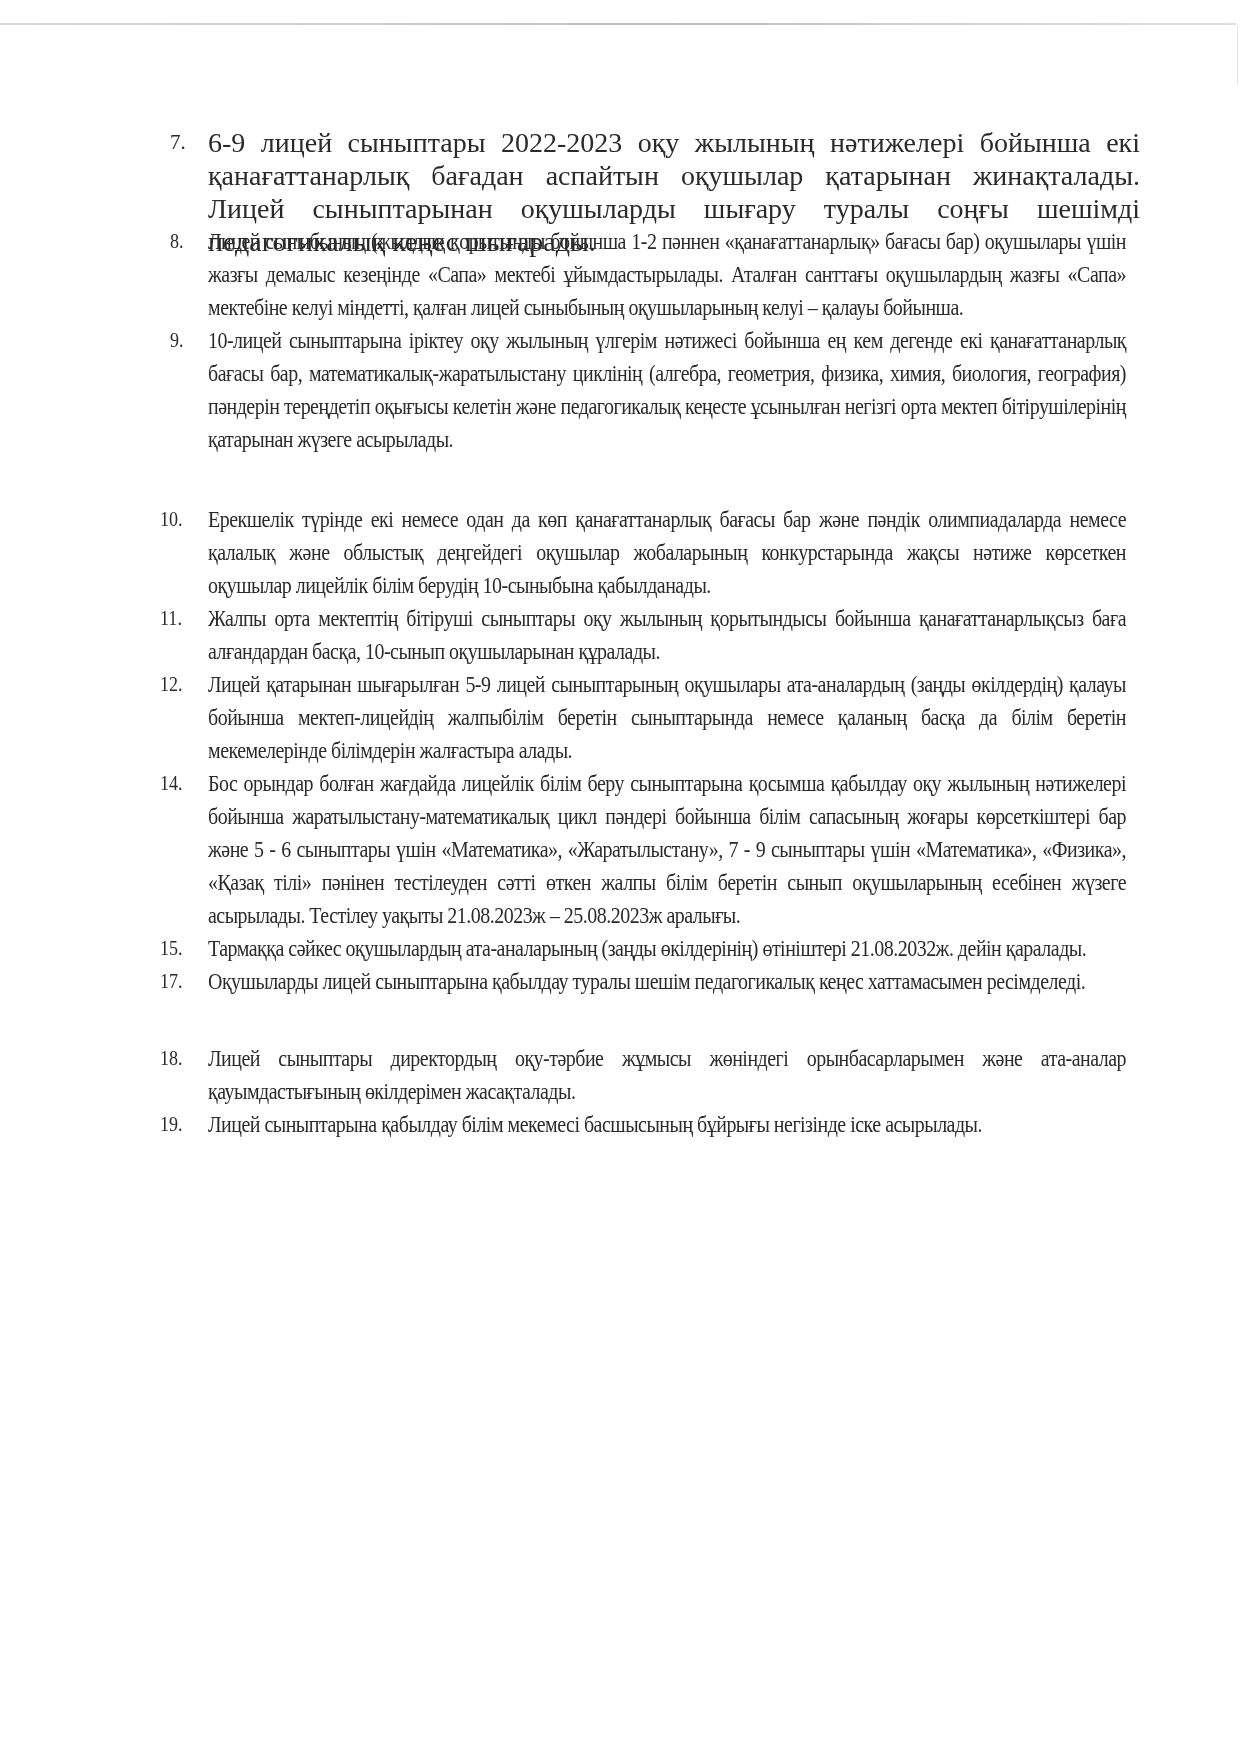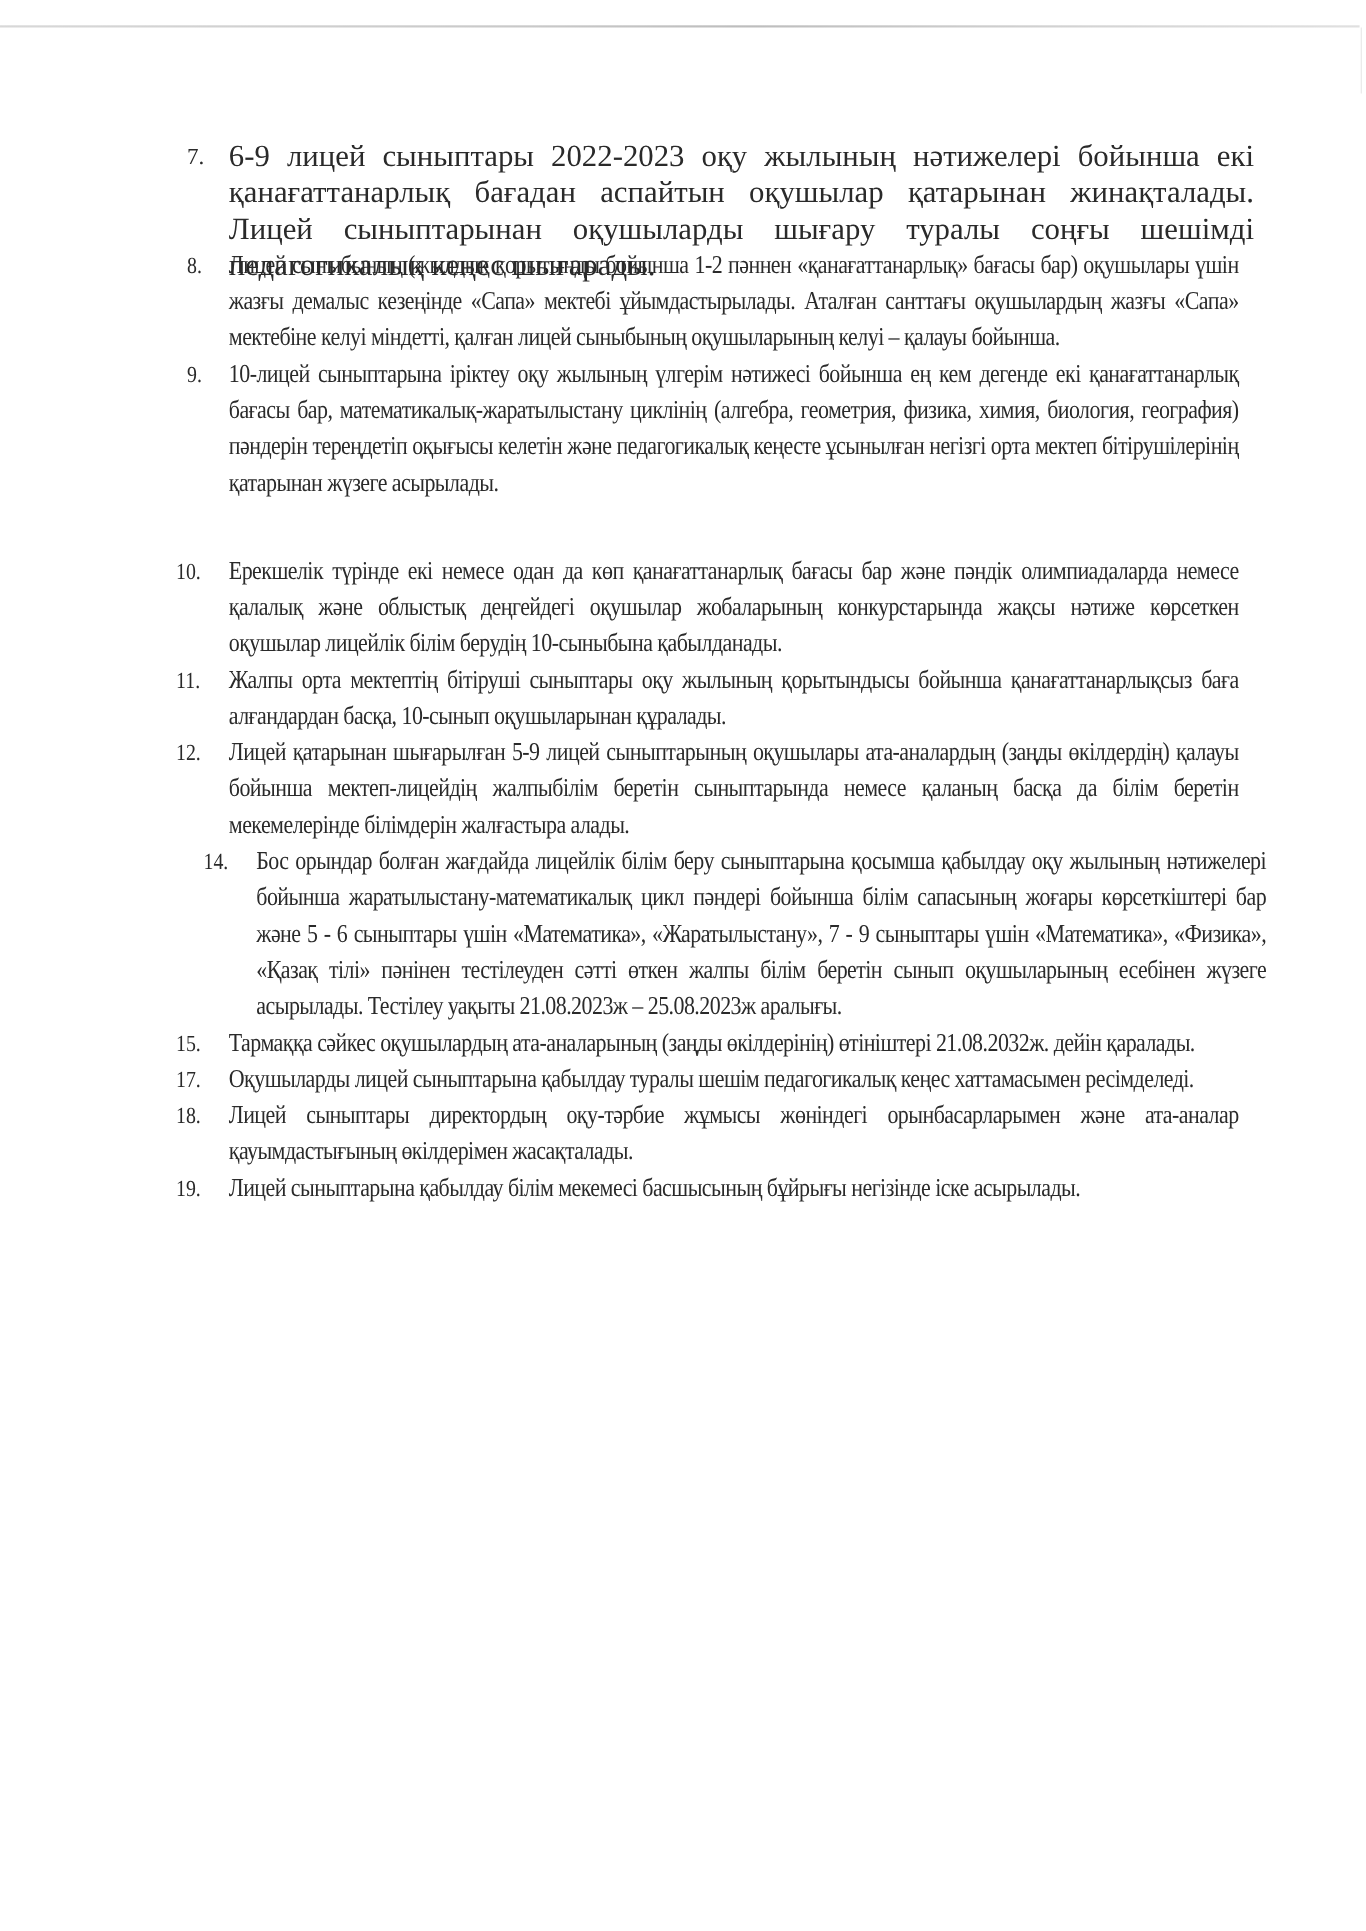--- a/index.html
+++ b/index.html
@@ -101,33 +101,33 @@
     <span class="item-text">Ерекшелік түрінде екі немесе одан да көп қанағаттанарлық бағасы бар және пәндік олимпиадаларда немесе қалалық және облыстық деңгейдегі оқушылар жобаларының конкурстарында жақсы нәтиже көрсеткен оқушылар лицейлік білім берудің 10-сыныбына қабылданады.</span>
   </div>
   <div class="item" style="height: 66px;">
     <span class="item-num two-digit">11.</span>
     <span class="item-text">Жалпы орта мектептің бітіруші сыныптары оқу жылының қорытындысы бойынша қанағаттанарлықсыз баға алғандардан басқа, 10-сынып оқушыларынан құралады.</span>
   </div>
   <div class="item" style="height: 99px;">
     <span class="item-num two-digit">12.</span>
     <span class="item-text">Лицей қатарынан шығарылған 5-9 лицей сыныптарының оқушылары ата-аналардың (заңды өкілдердің) қалауы бойынша мектеп-лицейдің жалпыбілім беретін сыныптарында немесе қаланың басқа да білім беретін мекемелерінде білімдерін жалғастыра алады.</span>
   </div>
-  <div class="item" style="height: 165px; margin-left: 25px;">
+  <div class="item" style="height: 165px;">
     <span class="item-num two-digit">14.</span>
     <span class="item-text">Бос орындар болған жағдайда лицейлік білім беру сыныптарына қосымша қабылдау оқу жылының нәтижелері бойынша жаратылыстану-математикалық цикл пәндері бойынша білім сапасының жоғары көрсеткіштері бар және 5 - 6 сыныптары үшін «Математика», «Жаратылыстану», 7 - 9 сыныптары үшін «Математика», «Физика», «Қазақ тілі» пәнінен тестілеуден сәтті өткен жалпы білім беретін сынып оқушыларының есебінен жүзеге асырылады.  Тестілеу уақыты 21.08.2023ж – 25.08.2023ж аралығы.</span>
   </div>
   <div class="item" style="height: 33px;">
     <span class="item-num two-digit">15.</span>
     <span class="item-text">Тармаққа сәйкес оқушылардың ата-аналарының (заңды өкілдерінің) өтініштері 21.08.2032ж. дейін қаралады.</span>
   </div>
   <div class="item" style="height: 33px;">
     <span class="item-num two-digit">17.</span>
     <span class="item-text">Оқушыларды лицей сыныптарына қабылдау туралы шешім педагогикалық кеңес хаттамасымен ресімделеді.</span>
   </div>
-  <div class="item" style="height: 66px;">
+  <div class="item" style="height: 66px; margin-top: 44px;">
     <span class="item-num two-digit">18.</span>
     <span class="item-text">Лицей сыныптары директордың оқу-тәрбие жұмысы жөніндегі орынбасарларымен және ата-аналар қауымдастығының өкілдерімен жасақталады.</span>
   </div>
   <div class="item" style="height: 33px;">
     <span class="item-num two-digit">19.</span>
     <span class="item-text">Лицей сыныптарына қабылдау білім мекемесі басшысының бұйрығы негізінде іске асырылады.</span>
   </div>
 </div>
 
 </body></html>

